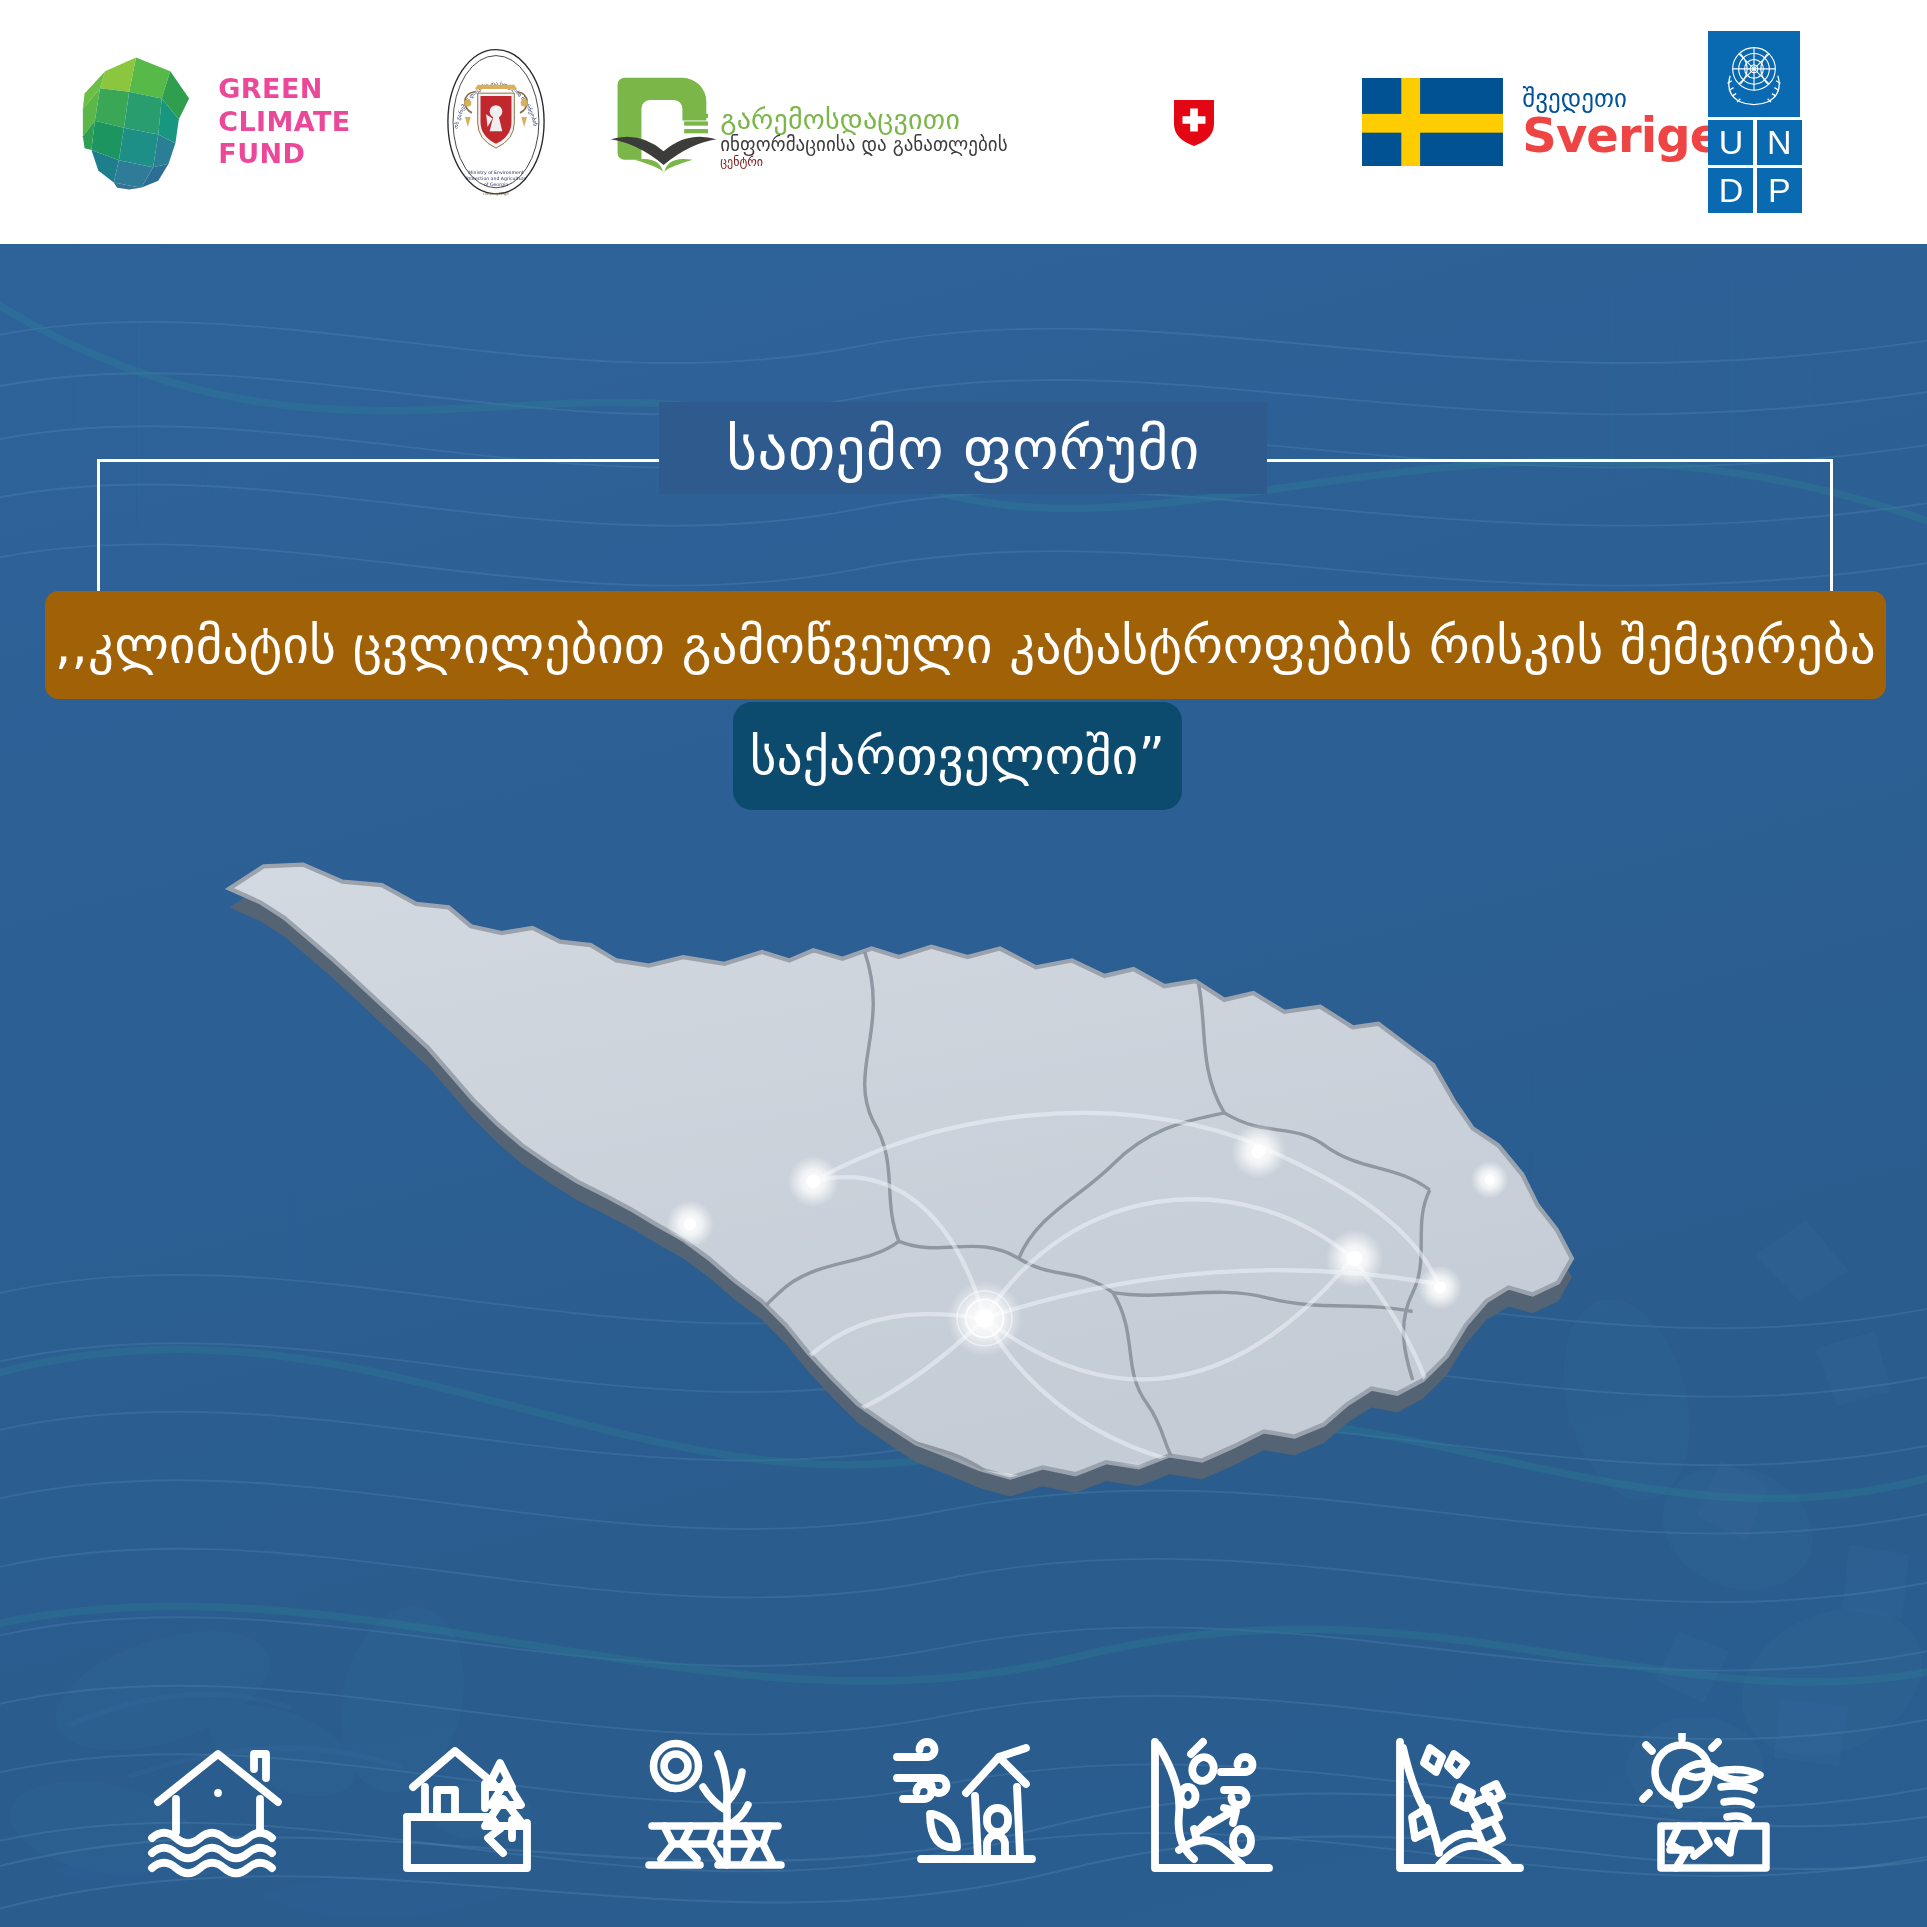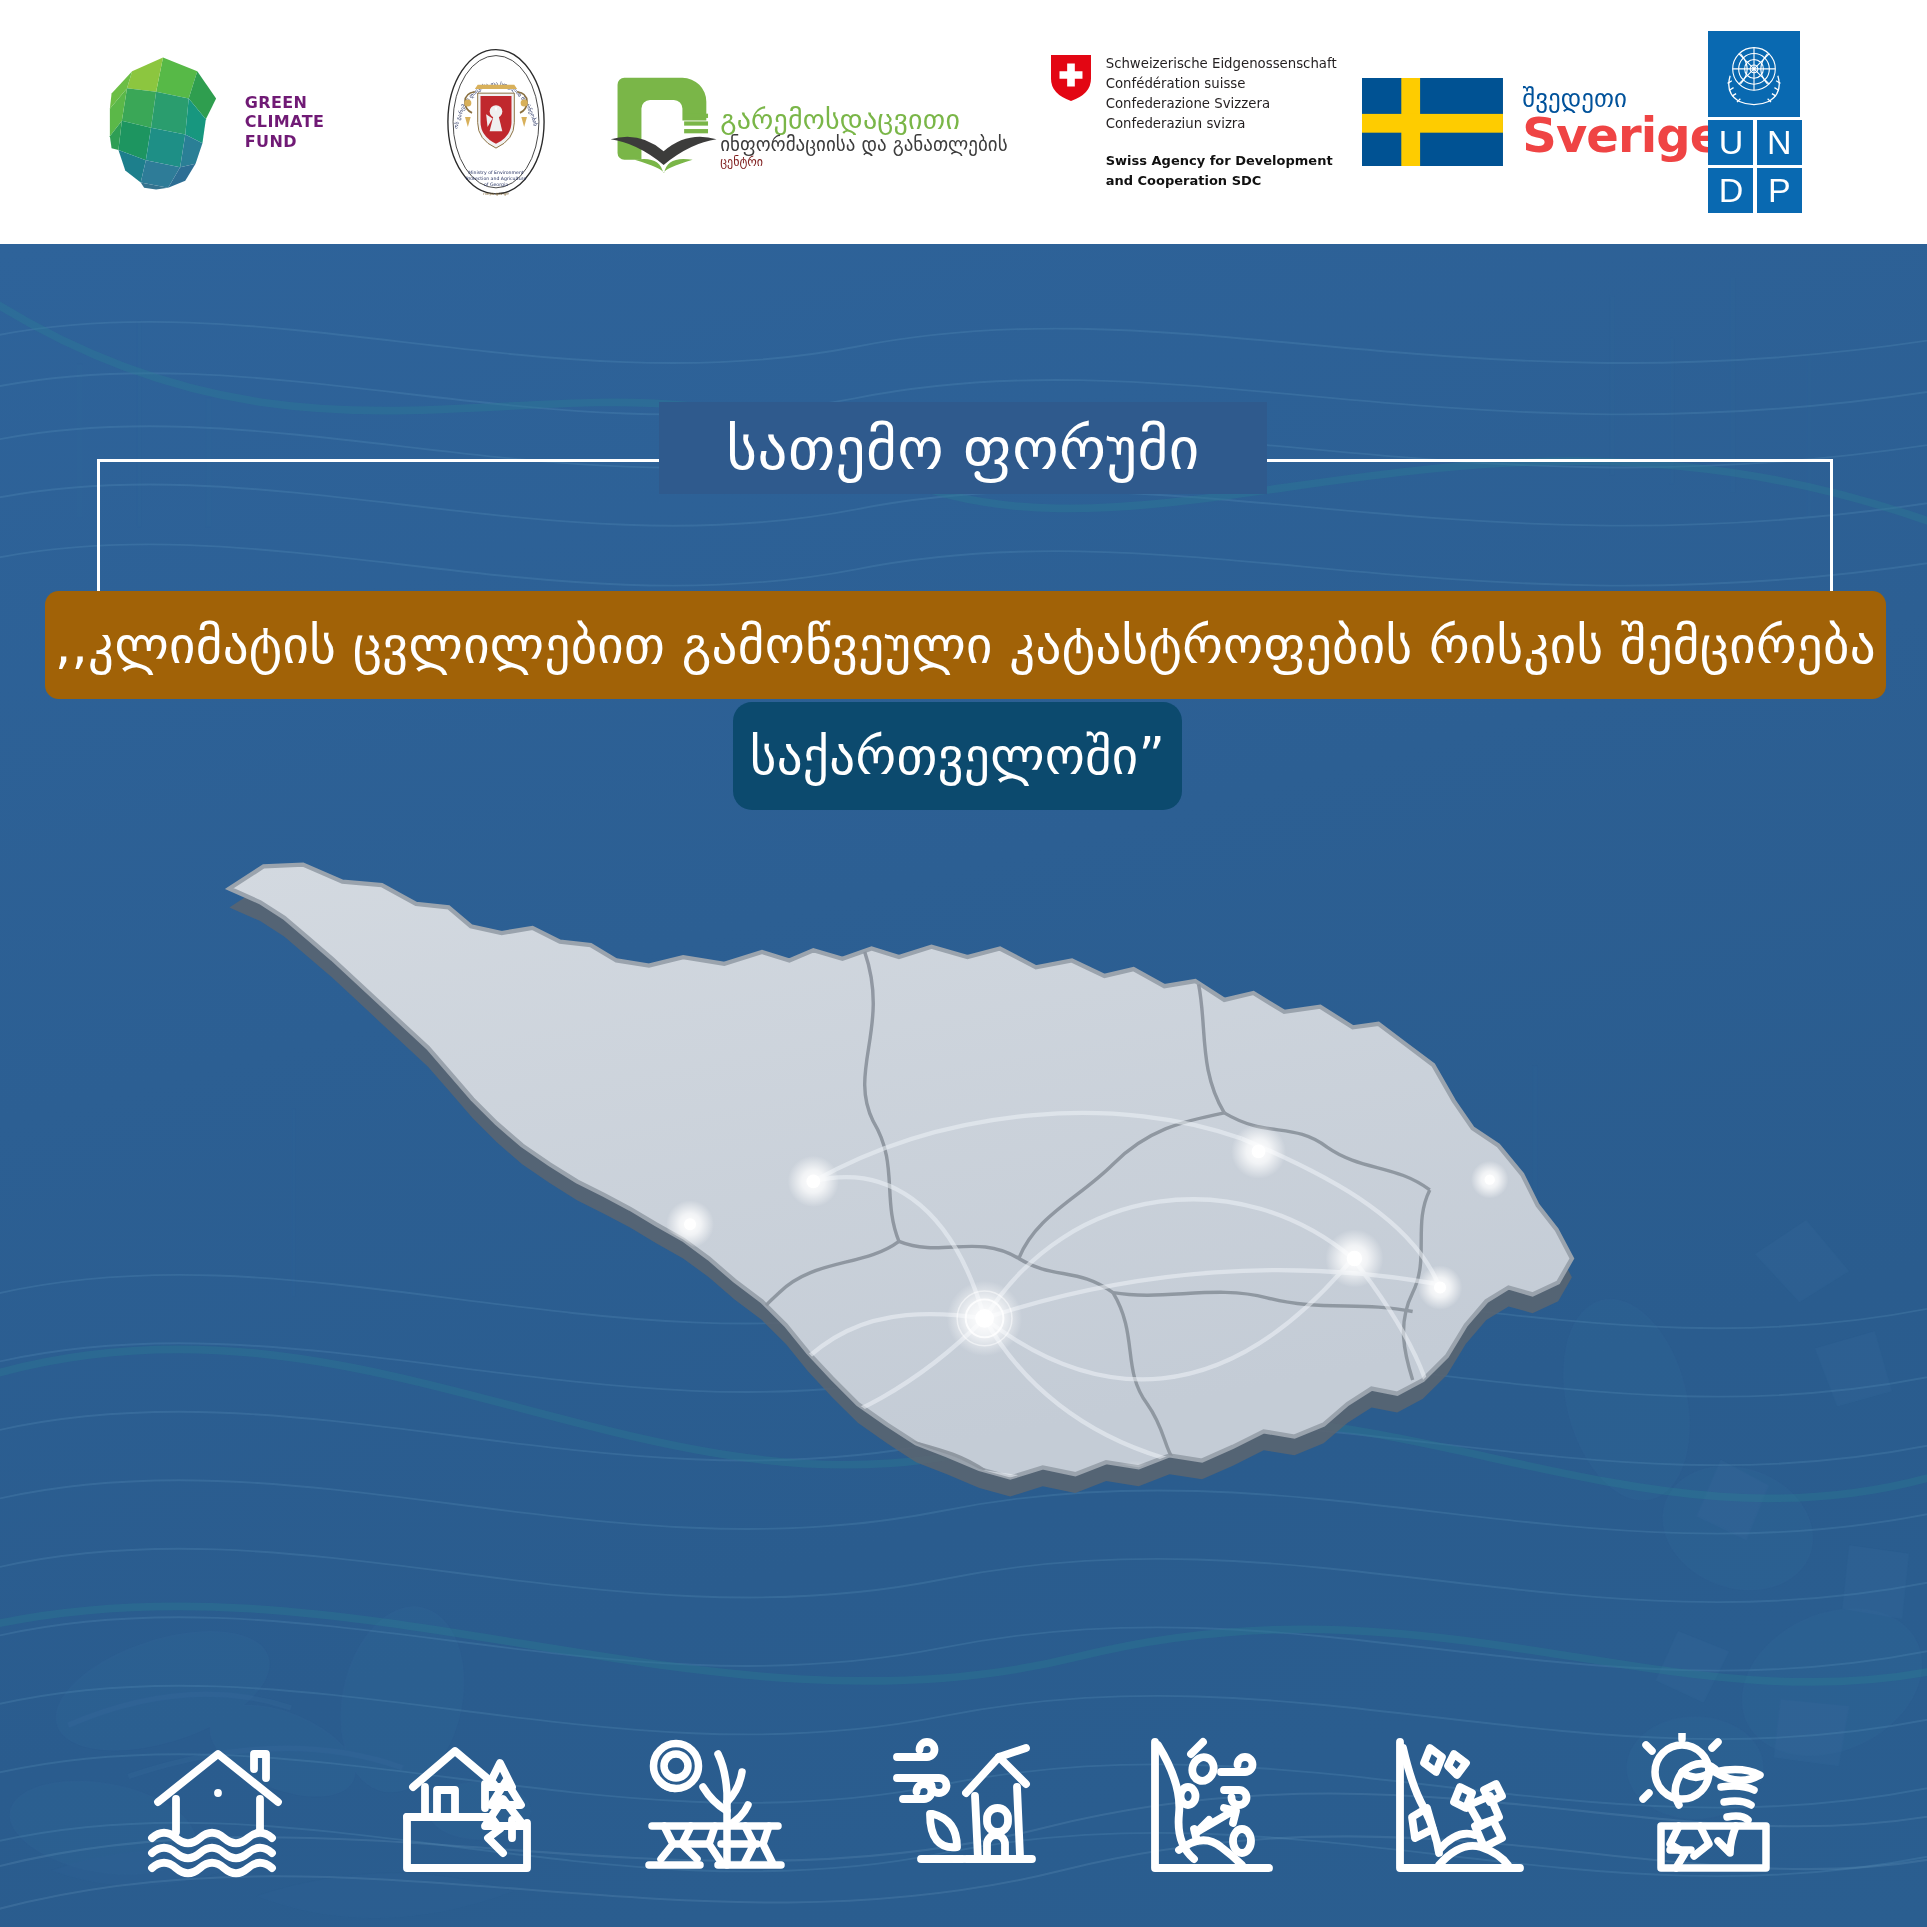--- a/index.html
+++ b/index.html
@@ -20,21 +20,21 @@
   .slot-moepa{width:197px;margin-left:21.4px;}
   .slot-eiec{width:402px;margin-left:13px;}
   .slot-sdc{width:291px;margin-left:39px;}
   .slot-swe{width:334px;margin-left:17px;}
   .slot-undp{width:111px;margin-left:8.6px;}
 
   
   .gcf{display:flex;align-items:center;gap:22px;}
   .gcf-mark{width:120px;height:137px;position:relative;}
   .gcf-txt{font-family:"DejaVu Sans","Liberation Sans",sans-serif;font-weight:700;
-    font-size:16px;line-height:1.22;color:#701a75;letter-spacing:0.4px;}
+    font-size:27px;line-height:1.22;color:#ec4899;letter-spacing:0.4px;}
 
   
   .seal{width:146px;height:150px;position:relative;}
 
   
   .eiec{display:flex;align-items:flex-end;gap:0;}
   .eiec-mark{width:111px;height:103px;position:relative;}
   .eiec-txt{padding-bottom:3.4px;}
   .eiec-l1{font-size:28px;color:#7ab648;font-weight:400;line-height:1.04;letter-spacing:0.2px;}
   .eiec-l2{font-size:19px;color:#3d3d3d;line-height:1.15;text-align:center;}
@@ -191,28 +191,20 @@
     </div>
 
     <div class="logo-slot slot-sdc">
       <div class="sdc">
         <div class="sdc-shield">
           <svg viewBox="0 0 47 54">
             <path d="M0,0 H47 V28 Q47,46 23.5,54 Q0,46 0,28 Z" fill="#e30613"></path>
             <path d="M19,10 H28 V19 H37 V28 H28 V37 H19 V28 H10 V19 H19 Z" fill="#fff"></path>
           </svg>
         </div>
-        <div>
-          <div class="sdc-lines">Schweizerische Eidgenossenschaft</div>
-          <div class="sdc-lines">Confédération suisse</div>
-          <div class="sdc-lines">Confederazione Svizzera</div>
-          <div class="sdc-lines">Confederaziun svizra</div>
-          <div class="sdc-bold">Swiss Agency for Development</div>
-          <div class="sdc-bold" style="margin-top:0">and Cooperation SDC</div>
-        </div>
       </div>
     </div>
 
     <div class="logo-slot slot-swe">
       <div class="swe">
         <div class="swe-flag">
           <svg viewBox="0 0 165 104">
             <rect width="165" height="104" fill="#005293"></rect>
             <rect x="46" y="0" width="22" height="104" fill="#fecc00"></rect>
             <rect x="0" y="42" width="165" height="22" fill="#fecc00"></rect>

